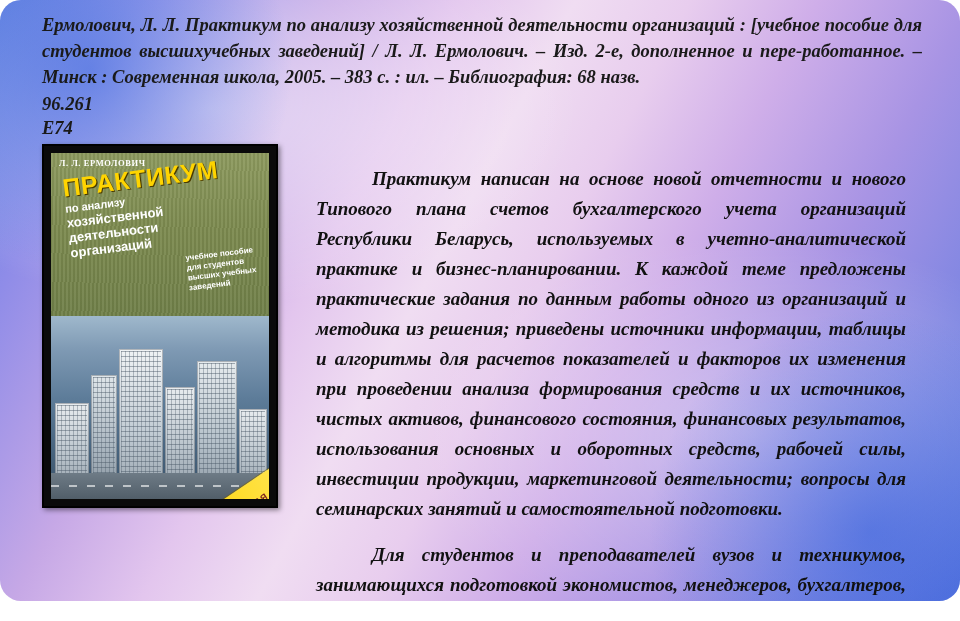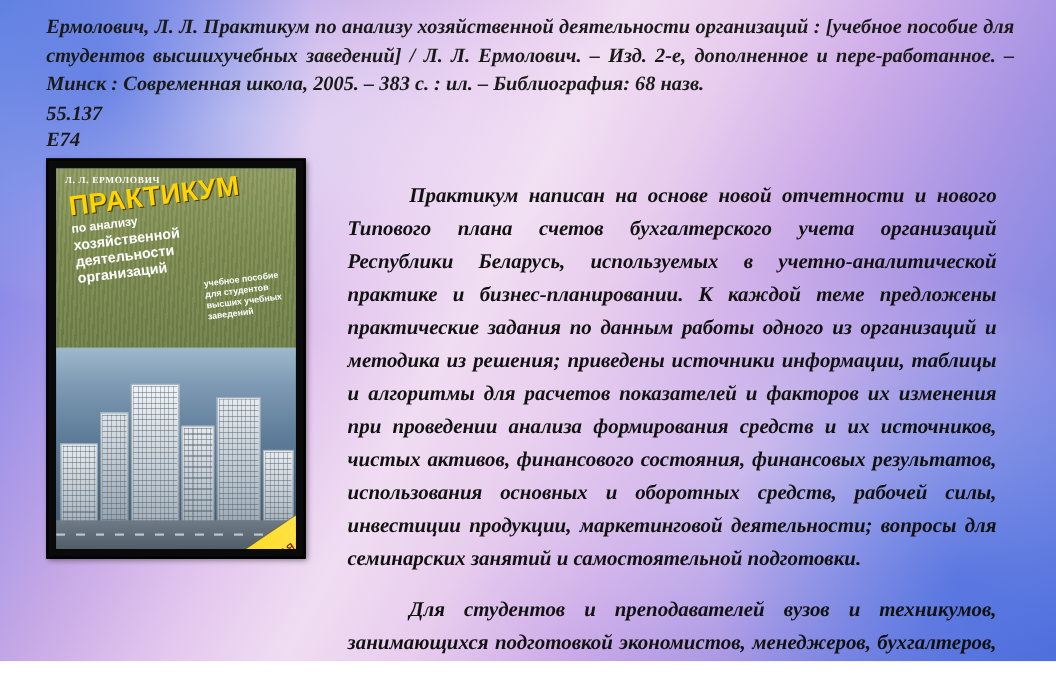--- a/index.html
+++ b/index.html
@@ -25,20 +25,21 @@
         #8f8ce8 12%,
         #c6a8e6 26%,
         #e3c6ee 36%,
         #f0ddf2 45%,
         #e8cdee 54%,
         #cfaee9 64%,
         #a894e4 76%,
         #7f86e2 88%,
         #5a76de 100%);
     overflow: hidden;
+    border-radius: 21px;
   }
   
   #slide::before {
     content: "";
     position: absolute;
     left: -120px; top: -140px;
     width: 420px; height: 420px;
     background: radial-gradient(circle at 50% 50%, rgba(40,90,220,0.55) 0%, rgba(40,90,220,0.0) 68%);
     pointer-events: none;
   }
@@ -262,21 +263,21 @@
   }
 </style>
 </head>
 <body>
 
 <div id="slide">
 
   <div class="heading">Ермолович, Л. Л. Практикум по анализу хозяйственной деятельности организаций : [учебное пособие для студентов высшихучебных заведений] / Л. Л. Ермолович. – Изд. 2-е, дополненное и пере-работанное. – Минск : Современная школа, 2005. – 383 с. : ил. – Библиография: 68 назв.</div>
 
   <div class="classmarks">
-    <div>55.137</div>
+    <div>96.261</div>
     <div>Е74</div>
   </div>
 
   <div class="cover-frame">
     <div class="cover-inner">
 
       <div class="cover-top"></div>
 
       <div class="cover-author">Л. Л. ЕРМОЛОВИЧ</div>
 

